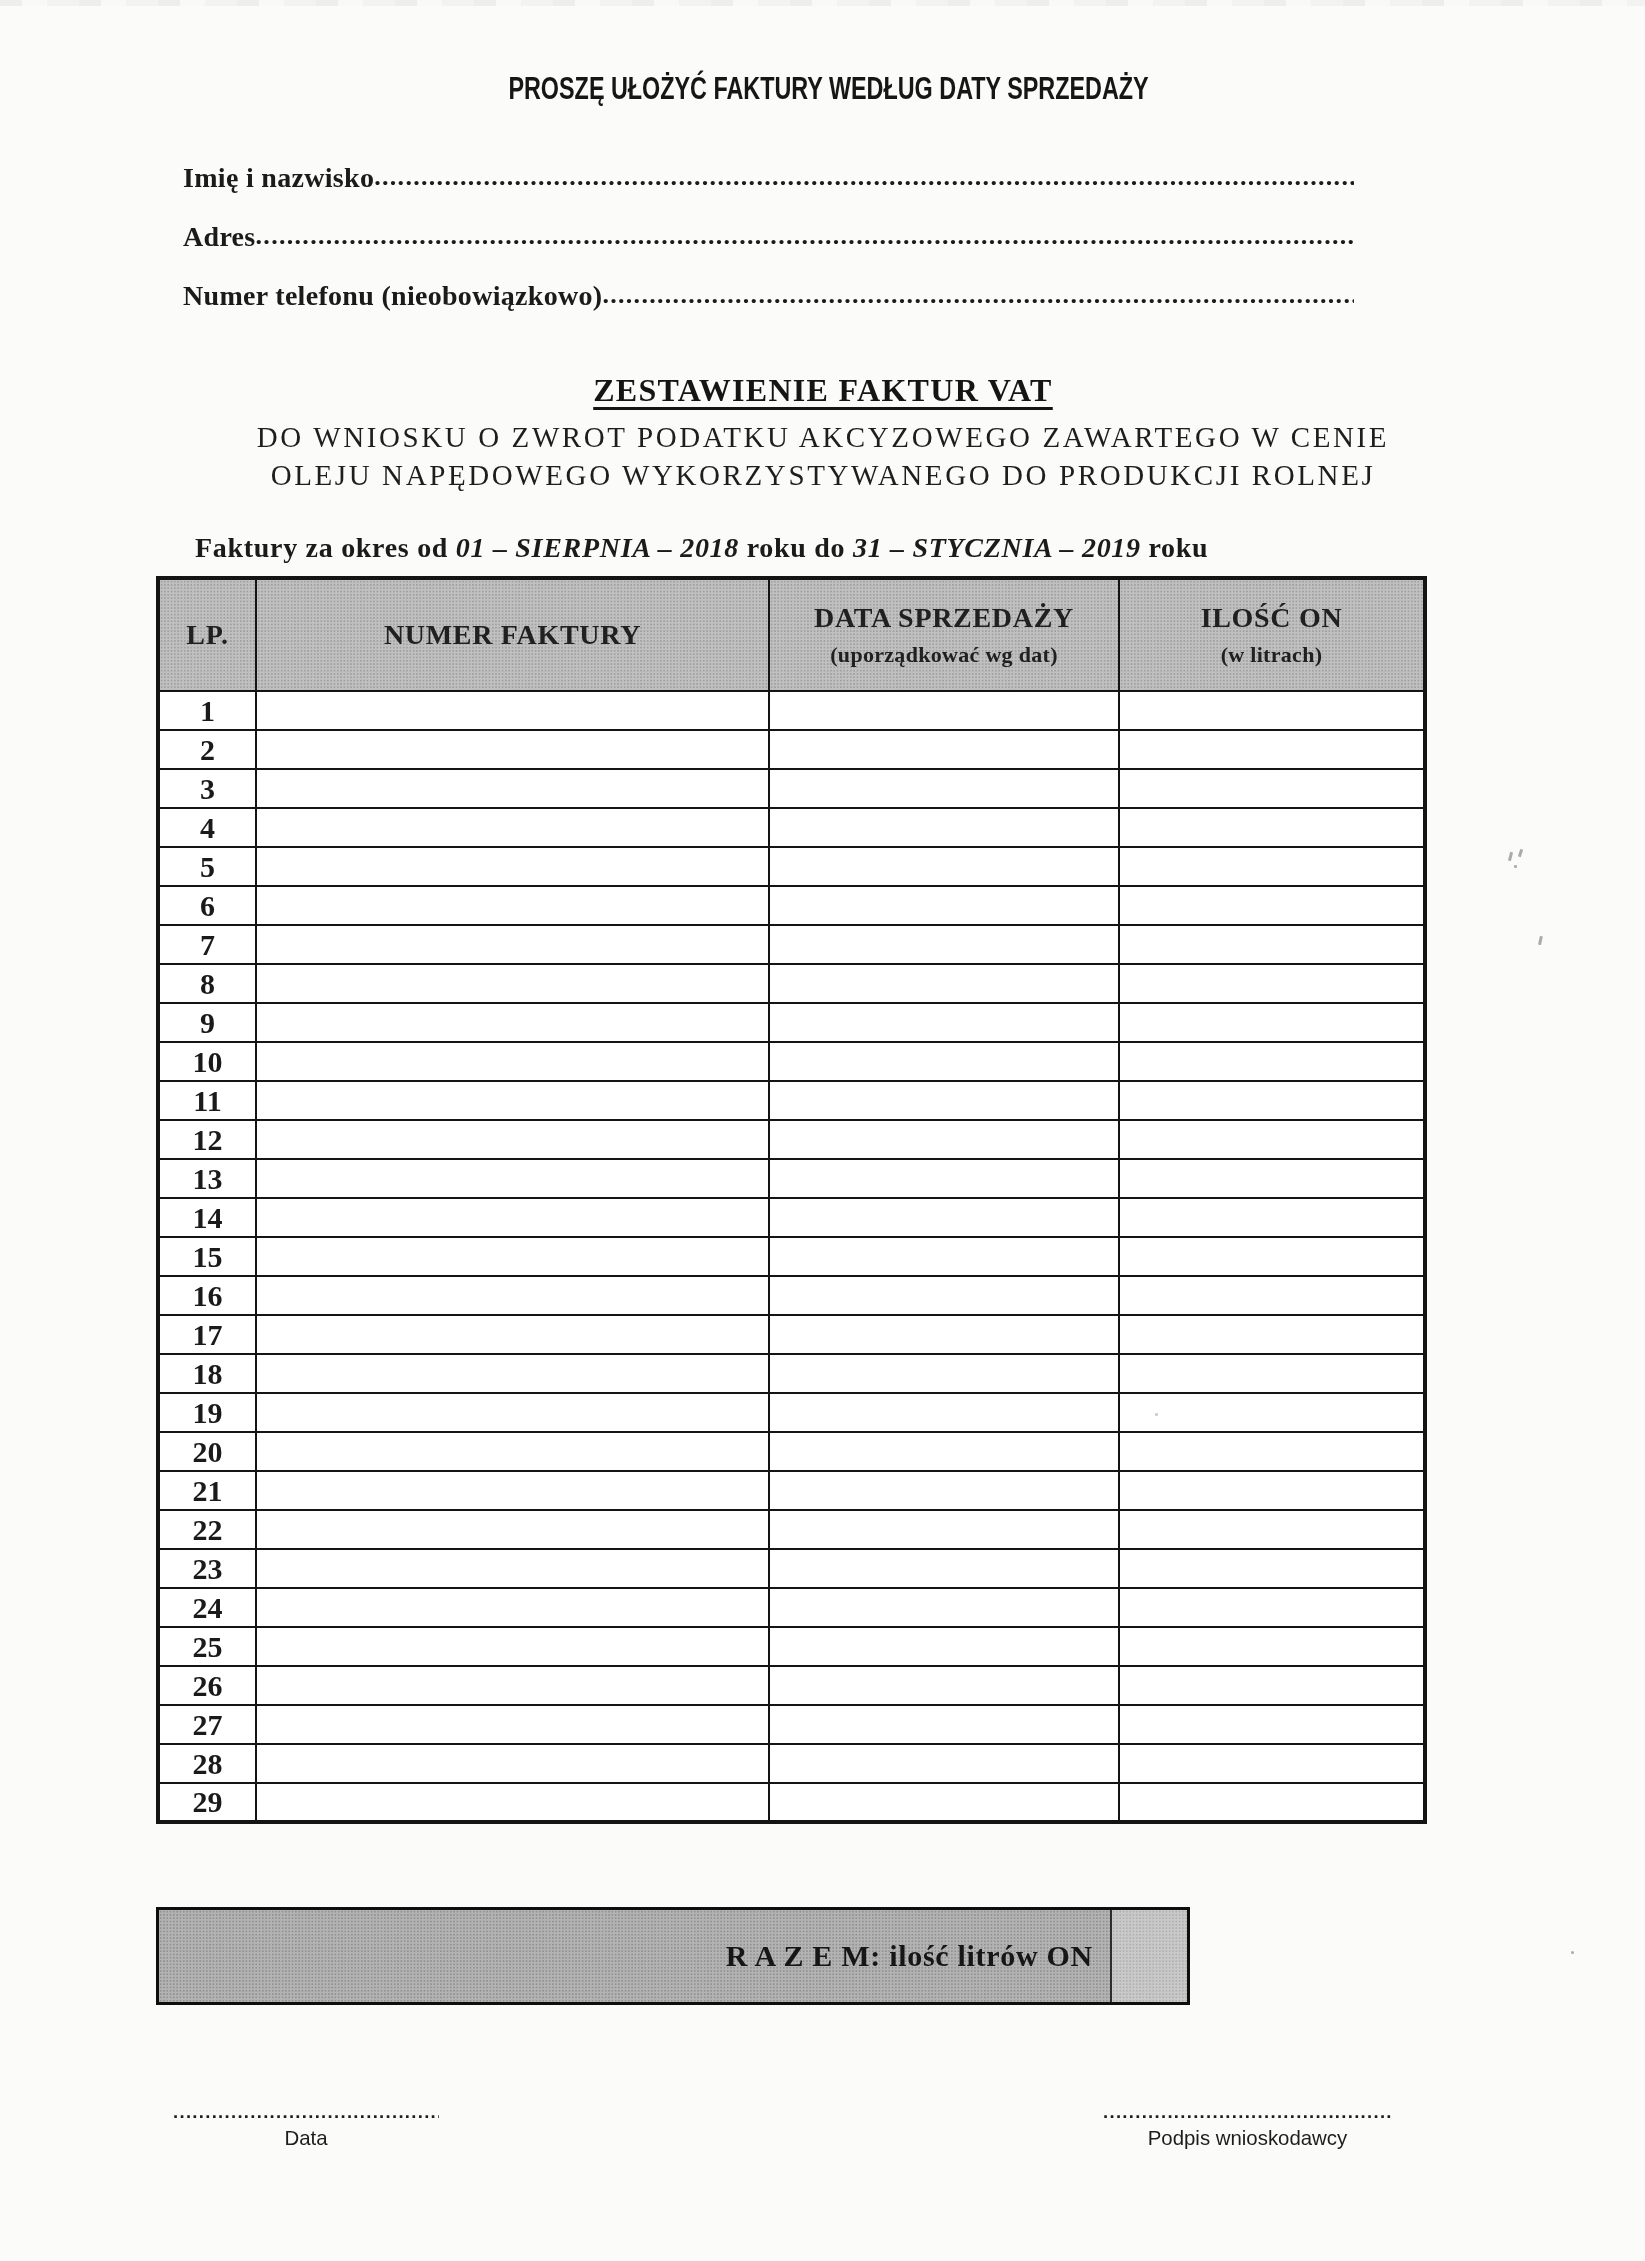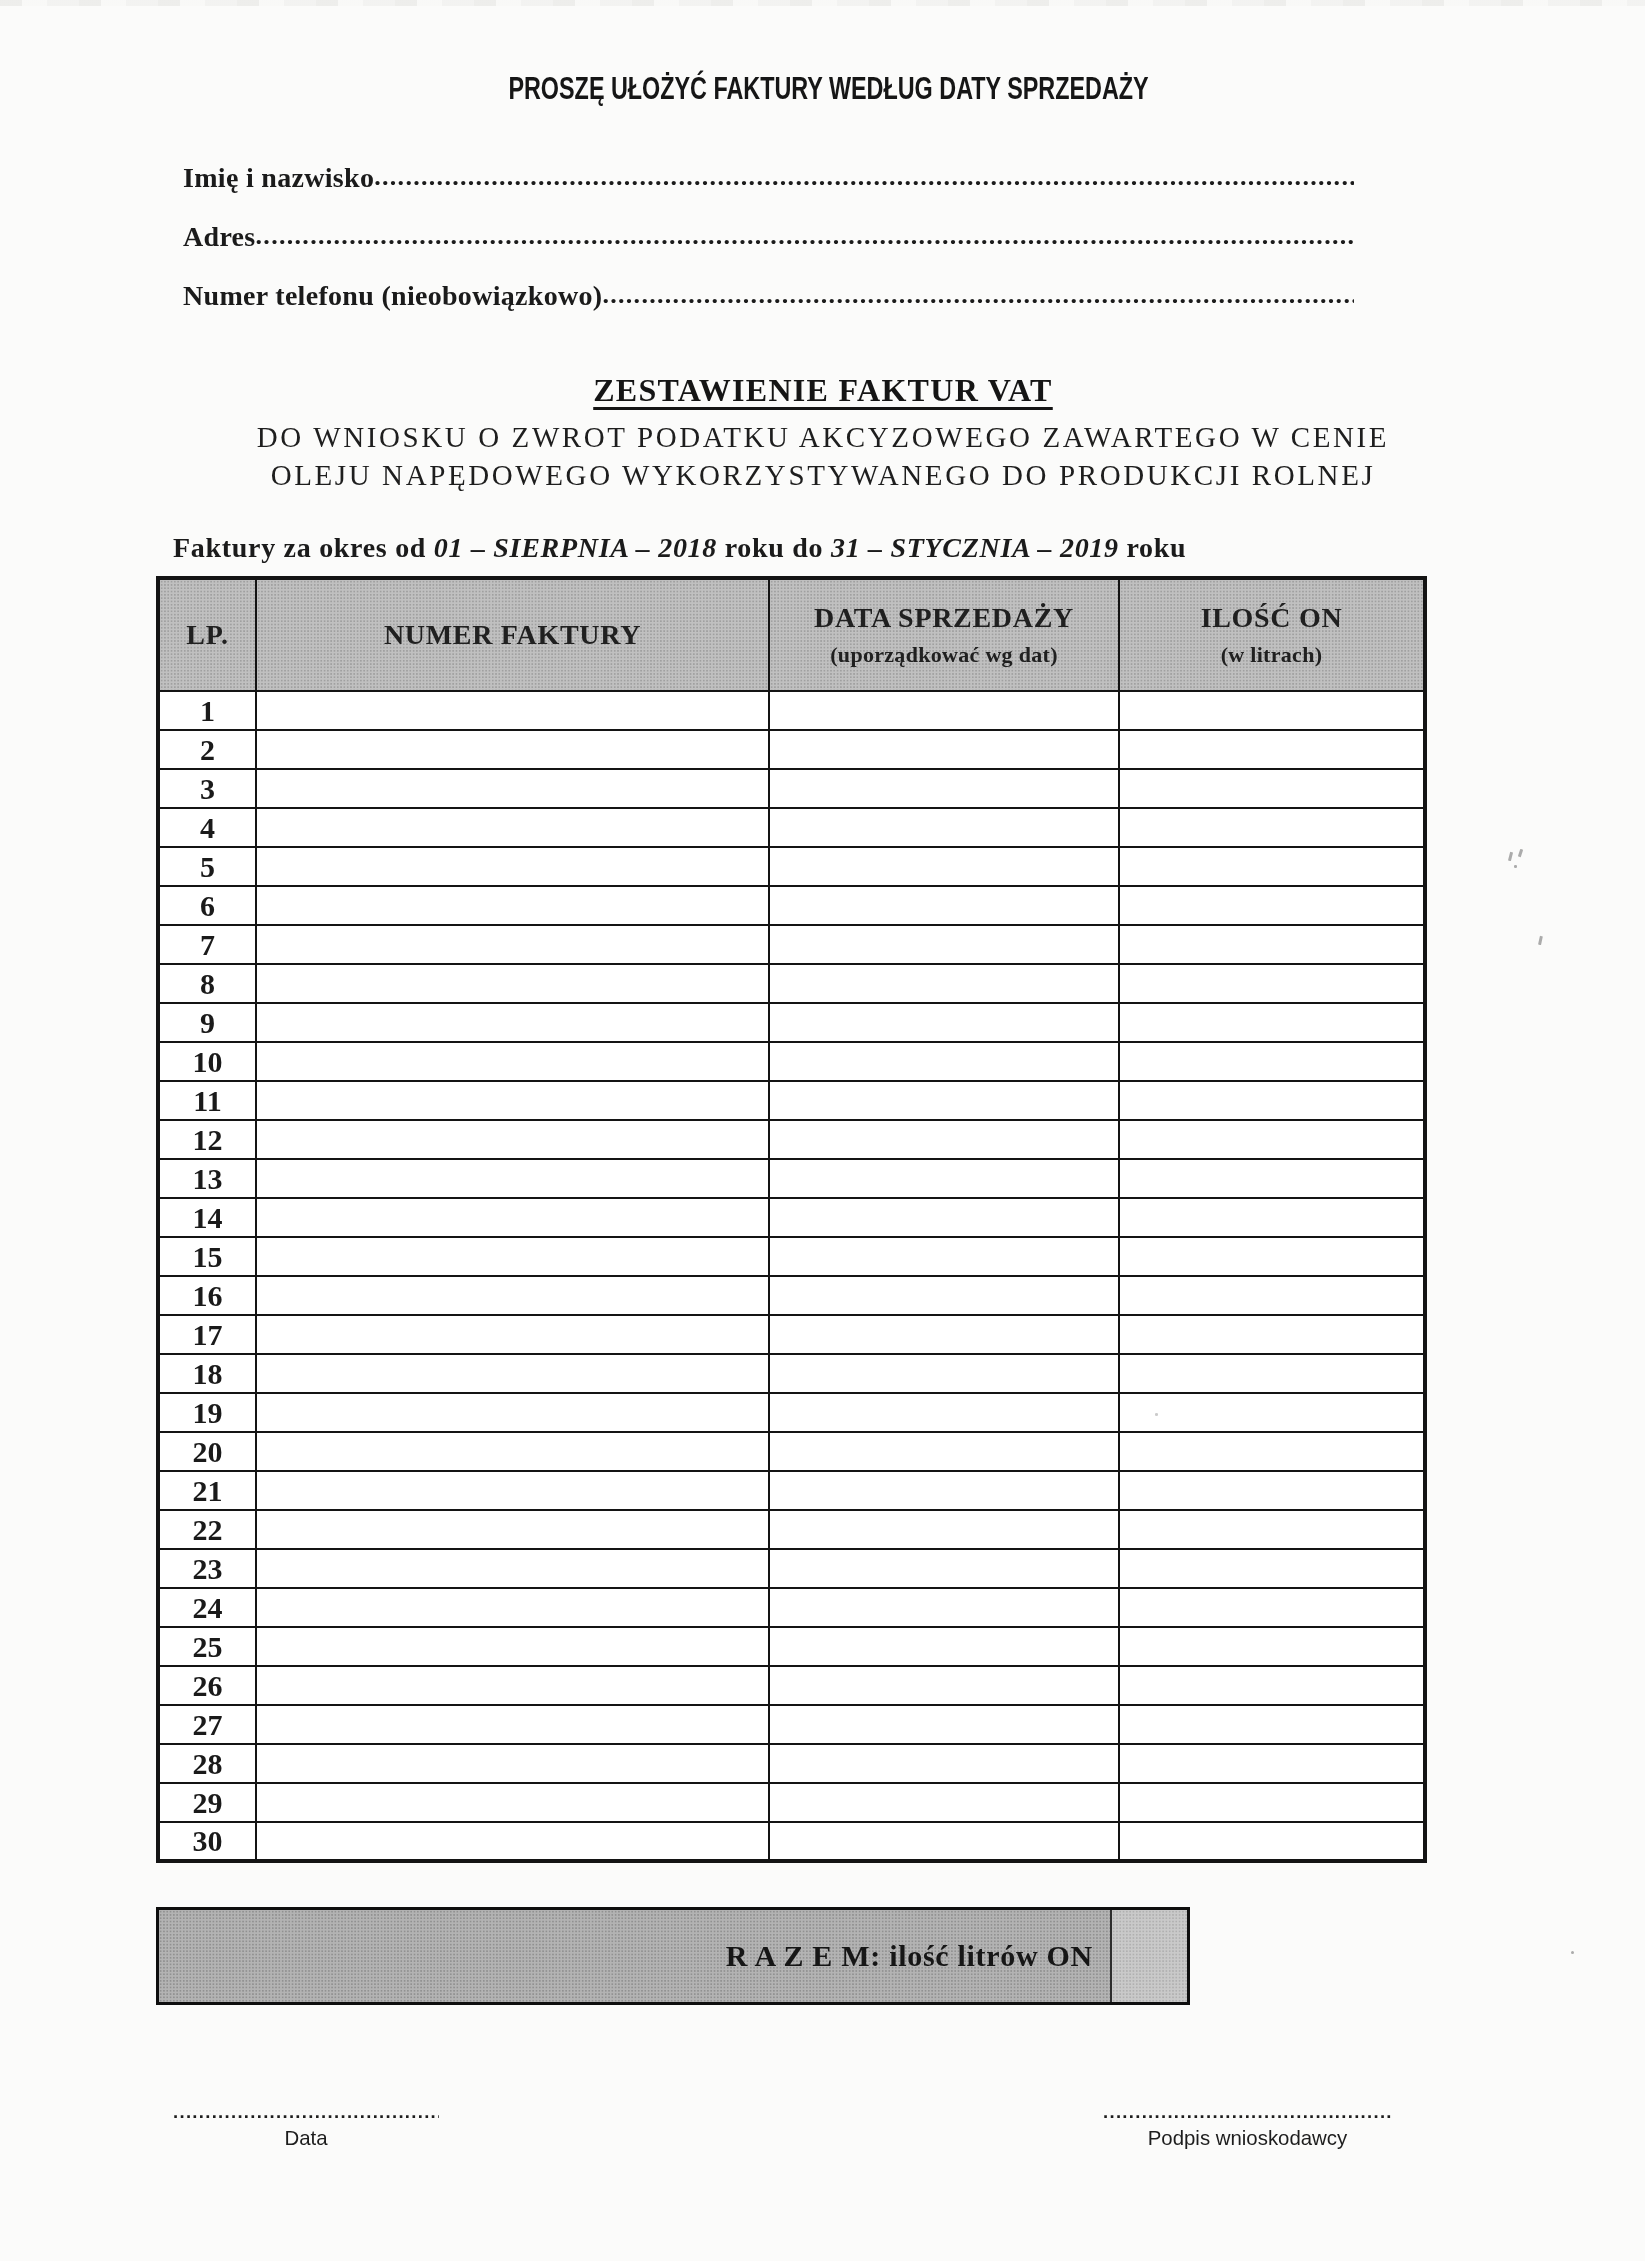--- a/index.html
+++ b/index.html
@@ -48,21 +48,21 @@
   .doc-title{
     display:inline-block;
     font-weight:700;font-size:32px;letter-spacing:1.3px;
     text-decoration:underline;text-decoration-thickness:3.3px;text-underline-offset:6px;
     color:#151515;
   }
   .doc-subtitle{font-size:29px;letter-spacing:2.6px;line-height:38px;color:#1e1e1e;}
   .doc-subtitle.first{margin-top:9.2px;}
   
   .period{
-    position:absolute;left:173px;top:532px;width:1187px;
+    position:absolute;left:195px;top:532px;width:1187px;
     font-weight:700;font-size:28px;letter-spacing:0.7px;white-space:nowrap;
   }
   .period .it{font-style:italic;}
   
   table.invoice{
     position:absolute;left:156px;top:576px;
     width:1266px;
     border-collapse:collapse;table-layout:fixed;
     background:#fff;
   }
@@ -362,26 +362,20 @@
           <td></td>
           <td></td>
           <td></td>
         </tr>
         <tr>
           <td>29</td>
           <td></td>
           <td></td>
           <td></td>
         </tr>
-        <tr>
-          <td>30</td>
-          <td></td>
-          <td></td>
-          <td></td>
-        </tr>
       </tbody>
   </table>
 
   <div class="razem-bar">
     <div class="razem-left">R A Z E M: ilość litrów ON</div>
     <div class="razem-cell"></div>
   </div>
 
   <div class="sig date">
     <span class="dotline dots">................................................................................</span>

